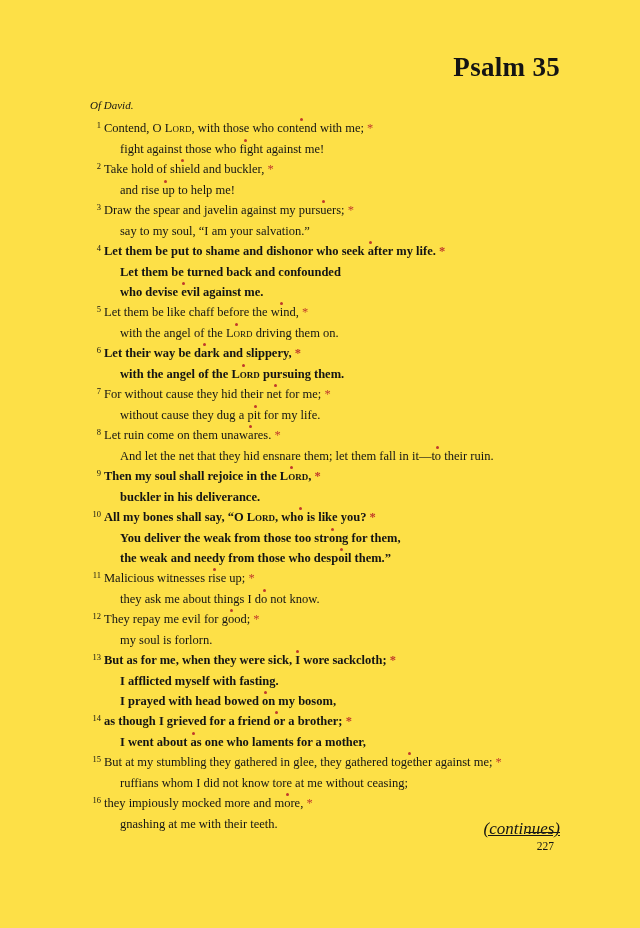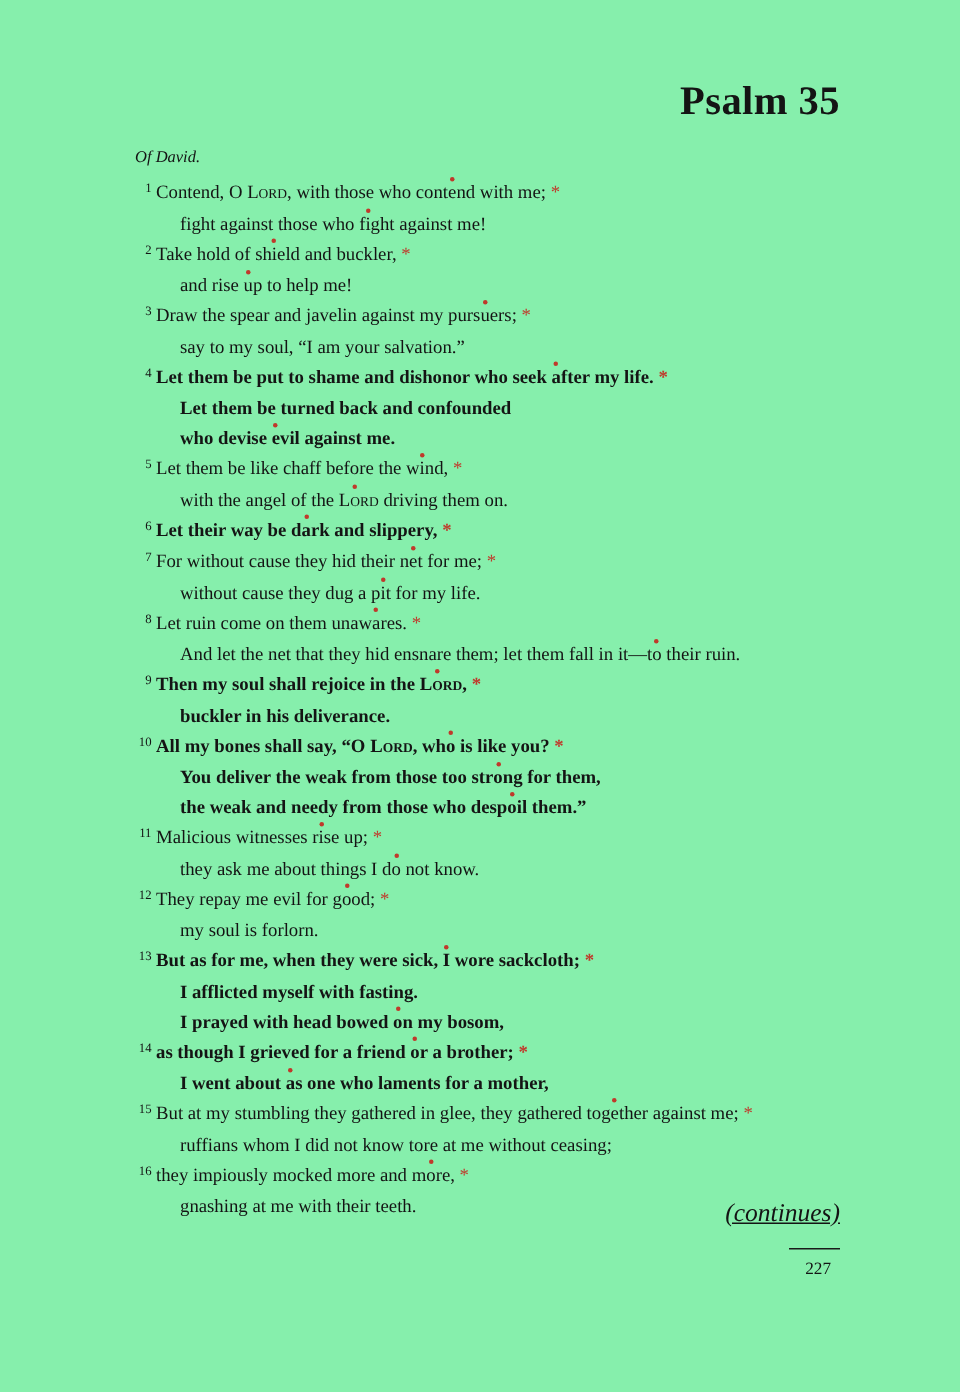--- a/index.html
+++ b/index.html
@@ -4,21 +4,21 @@
 <style>
   * { margin:0; padding:0; box-sizing:border-box; }
   html, body { width:640px; height:928px; }
   body {
     background:#ffffff;
     color:#141414;
     font-family:"Liberation Serif", serif;
     position:relative;
     overflow:hidden;
   }
-  .page { position:absolute; inset:0; background:#86efac; }
+  .page { position:absolute; inset:0; background:#fde047; }
   .content { position:absolute; left:90px; top:0; width:470px; }
   .title { margin-top:52px; text-align:right; font-size:27px; font-weight:bold; letter-spacing:0.3px; }
   .attribution { margin-top:16px; font-size:11px; font-style:italic; }
   .verses { margin-top:7px; font-size:12.5px; line-height:20px; }
   .verse { }
   .vline { position:relative; white-space:nowrap; }
   .vline.cont { padding-left:30px; }
   .vnum {
     display:inline-block; width:14px; padding-right:3px; text-align:right;
     font-size:8.5px; position:relative; top:-4px; font-weight:normal;
@@ -61,20 +61,21 @@
           <div class="vline first"><span class="vnum">4</span><span class="vtext">Let them be put to shame and dishonor who seek <span class="pt">a</span>fter my life. <span class="ast">*</span></span></div>
           <div class="vline cont"><span class="vtext">Let them be turned back and confounded</span></div>
           <div class="vline cont"><span class="vtext">who devise <span class="pt">e</span>vil against me.</span></div>
         </div>
         <div class="verse">
           <div class="vline first"><span class="vnum">5</span><span class="vtext">Let them be like chaff before the w<span class="pt">i</span>nd, <span class="ast">*</span></span></div>
           <div class="vline cont"><span class="vtext">with the angel of the <span class="sc">L<span class="pt">o</span>rd</span> driving them on.</span></div>
         </div>
         <div class="verse bold">
           <div class="vline first"><span class="vnum">6</span><span class="vtext">Let their way be d<span class="pt">a</span>rk and slippery, <span class="ast">*</span></span></div>
+          <div class="vline cont"><span class="vtext">with the angel of the <span class="sc">L<span class="pt">o</span>rd</span> pursuing them.</span></div>
         </div>
         <div class="verse">
           <div class="vline first"><span class="vnum">7</span><span class="vtext">For without cause they hid their n<span class="pt">e</span>t for me; <span class="ast">*</span></span></div>
           <div class="vline cont"><span class="vtext">without cause they dug a p<span class="pt">i</span>t for my life.</span></div>
         </div>
         <div class="verse">
           <div class="vline first"><span class="vnum">8</span><span class="vtext">Let ruin come on them unaw<span class="pt">a</span>res. <span class="ast">*</span></span></div>
           <div class="vline cont"><span class="vtext">And let the net that they hid ensnare them; let them fall in it—t<span class="pt">o</span> their ruin.</span></div>
         </div>
         <div class="verse bold">

